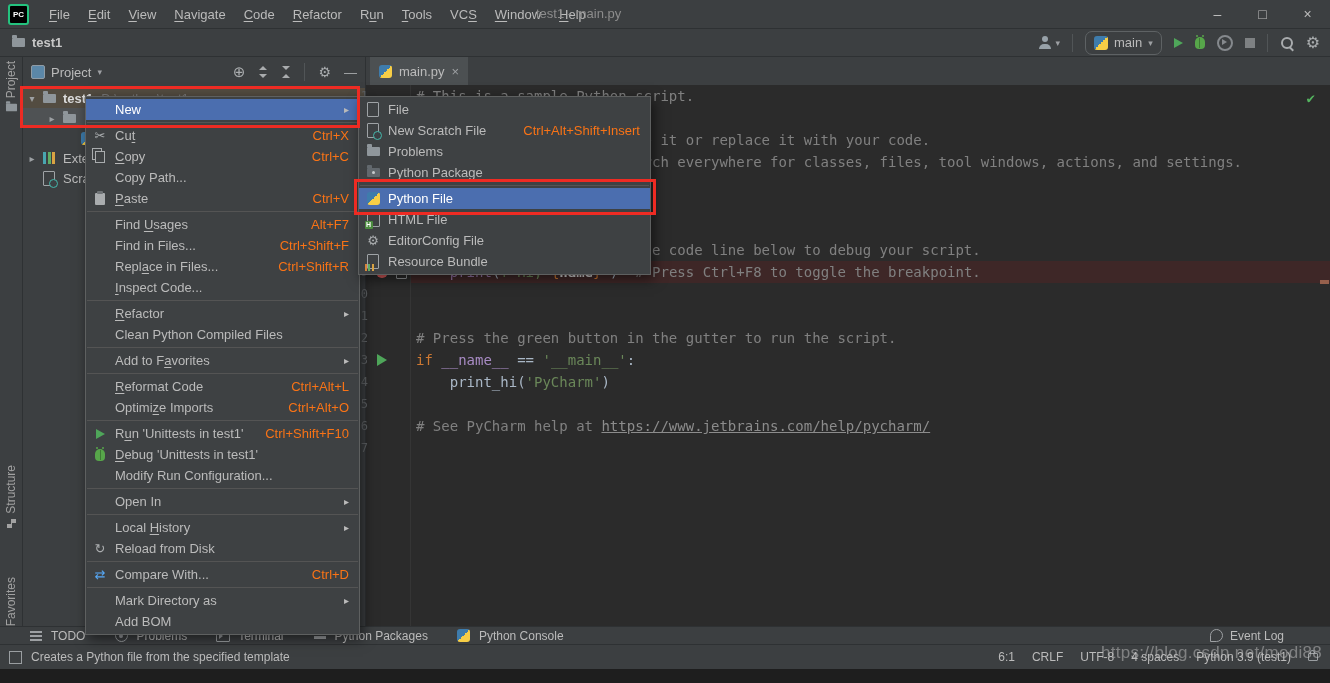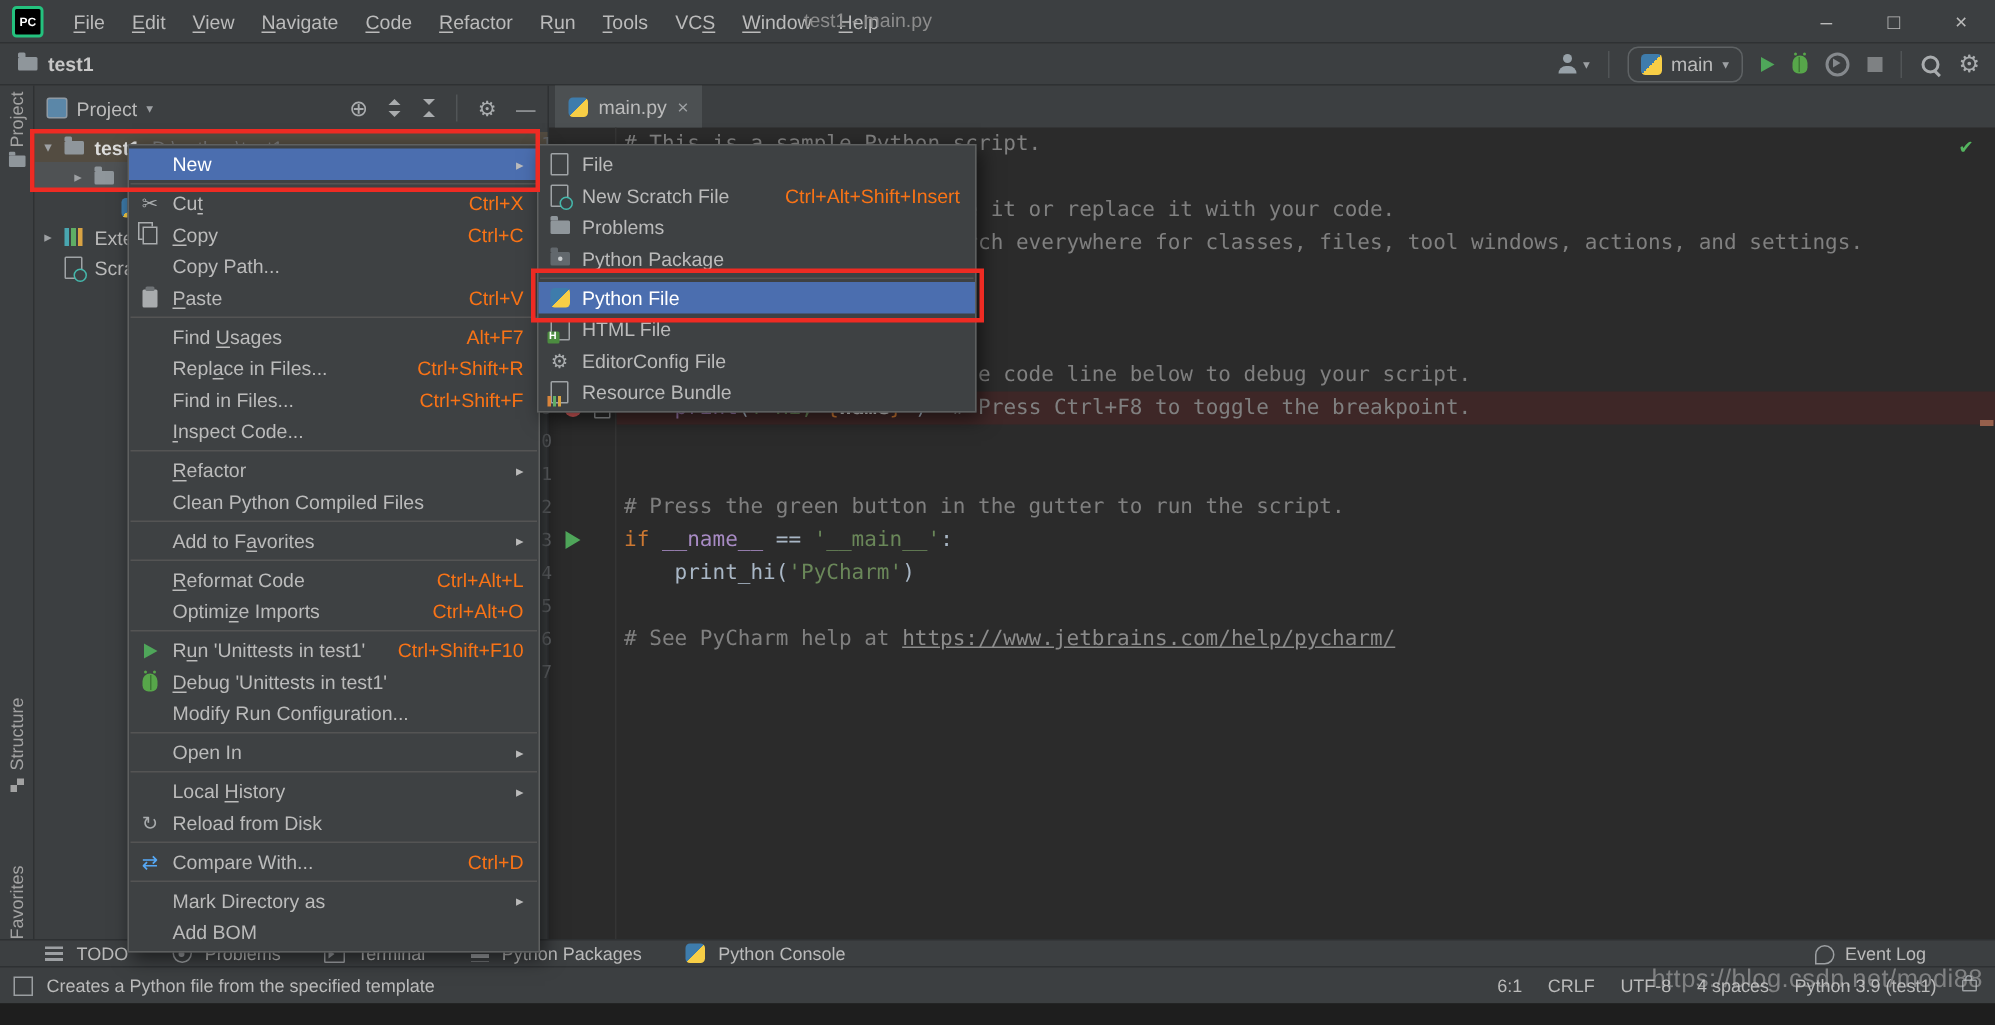--- a/index.html
+++ b/index.html
@@ -117,21 +117,21 @@
   .i-term{width:12px;height:10px;border:1.5px solid #9DA0A3;border-radius:1px;display:inline-block;position:relative}
   .i-term::after{content:'';position:absolute;left:2px;top:2px;width:0;height:0;border-left:4px solid #9DA0A3;border-top:3px solid transparent;border-bottom:3px solid transparent}
   .i-layers{width:12px;height:10px;display:inline-block;background:repeating-linear-gradient(#9DA0A3 0 3px,transparent 3px 5px)}
   .i-bubble{width:11px;height:11px;border:1.5px solid #9DA0A3;border-radius:50% 50% 50% 0;display:inline-block}
   .i-sqr{width:11px;height:11px;border:1.5px solid #9A9EA1;display:inline-block}
   .lock-s{width:8px;height:6px;border:1.5px solid #9A9EA1;border-radius:1px;display:inline-block;position:relative}
   .lock-s::before{content:'';position:absolute;left:1px;top:-4px;width:3px;height:3px;border:1.5px solid #9A9EA1;border-bottom:none;border-radius:3px 3px 0 0}
   
   #bottombar{position:absolute;left:0;right:0;bottom:25px;height:17px;background:#3C3F41;border-top:1px solid #2E3133;display:flex;align-items:center;font-size:12px;padding-left:28px;gap:28px}
   .bb-item{display:flex;align-items:center;gap:7px;color:#BBBBBB}
-  #event-log{position:absolute;right:46px;display:flex;align-items:flex-end;gap:7px}
+  #event-log{position:absolute;right:46px;display:flex;align-items:flex-start;gap:7px}
   #statusbar{position:absolute;left:0;right:0;bottom:0;height:24px;background:#3C3F41;border-top:1px solid #2E3133;display:flex;align-items:center;font-size:12px}
   #status-msg{display:flex;align-items:center;gap:9px;padding-left:9px}
   #status-right{position:absolute;right:12px;display:flex;align-items:center;gap:17px;color:#BBBBBB}
   
   .anno{position:absolute;border:3px solid #EE2B23;z-index:80;pointer-events:none}
   #anno1{left:20px;top:86px;width:334px;height:36px}
   #anno2{left:354px;top:179px;width:296px;height:30px}
   #watermark{position:absolute;right:8px;bottom:6px;z-index:99;font-size:17px;color:rgba(195,195,195,.5);letter-spacing:.3px;pointer-events:none}
 </style>
 </head>
@@ -430,30 +430,30 @@
         <span class="sc">Ctrl+V</span>
       </div>
       <div class="msep"></div>
       <div class="mi">
         <span class="ci"></span>
         <span class="lab">Find <u>U</u>sages</span>
         <span class="sc">Alt+F7</span>
       </div>
       <div class="mi">
         <span class="ci"></span>
+        <span class="lab">Find in Files...</span>
+        <span class="sc">Ctrl+Shift+F</span>
+      </div>
+      <div class="mi">
+        <span class="ci"></span>
         <span class="lab">Repl<u>a</u>ce in Files...</span>
         <span class="sc">Ctrl+Shift+R</span>
       </div>
       <div class="mi">
         <span class="ci"></span>
-        <span class="lab">Find in Files...</span>
-        <span class="sc">Ctrl+Shift+F</span>
-      </div>
-      <div class="mi">
-        <span class="ci"></span>
         <span class="lab"><u>I</u>nspect Code...</span>
       </div>
       <div class="msep"></div>
       <div class="mi">
         <span class="ci"></span>
         <span class="lab"><u>R</u>efactor</span>
         <span class="arr">▸</span>
       </div>
       <div class="mi">
         <span class="ci"></span>

